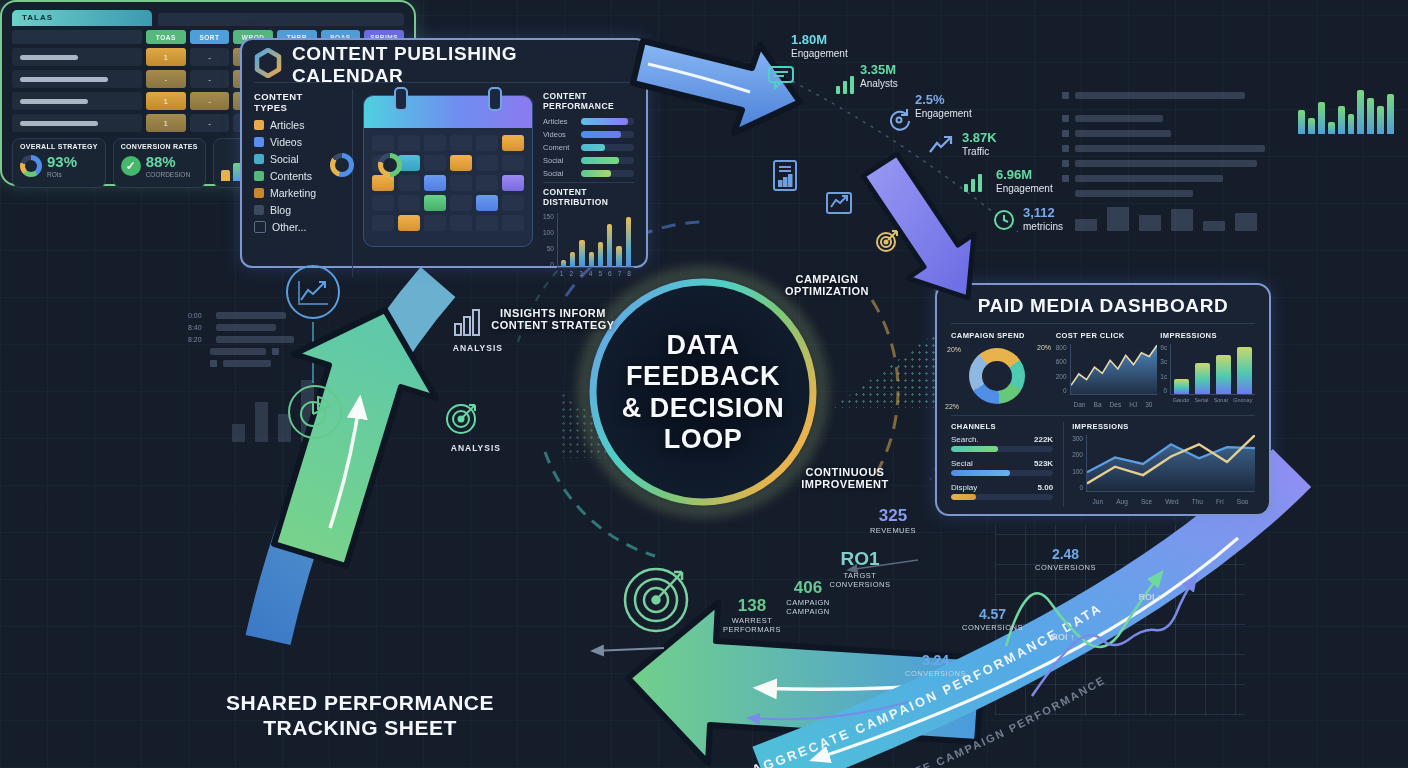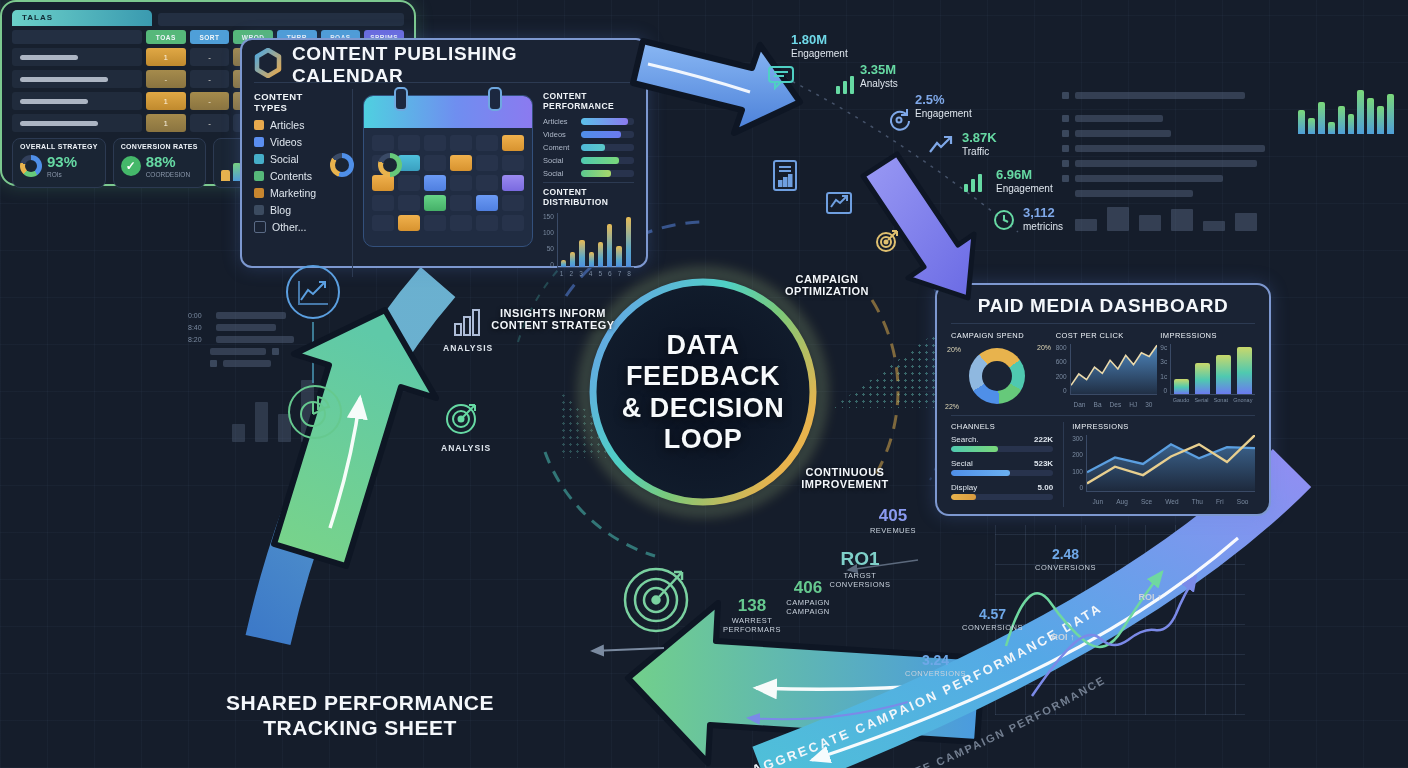--- a/index.html
+++ b/index.html
@@ -61,21 +61,21 @@
   .plotcol{flex:1;}
   .bars{display:flex;align-items:flex-end;gap:4px;height:54px;border-left:1px solid #3a4a66;border-bottom:1px solid #3a4a66;padding:0 3px;}
   .bars i{display:block;flex:1;border-radius:2px 2px 0 0;}
   .dist i{background:linear-gradient(180deg,#e8bb55,#5aa8c9 65%,#4f8fe0);}
   .xtix{display:flex;justify-content:space-around;font-size:6.5px;color:#7a8aa0;margin-top:2px;}
   
   #dash-panel{left:935px;top:283px;width:336px;height:233px;padding:8px 14px;box-sizing:border-box;border-radius:14px;}
   #dash-panel .p-title{font-size:19px;text-align:center;margin:2px 0 6px;}
   .cards{display:flex;gap:10px;margin-top:7px;}
   .card{flex:1;min-width:0;}
-  .card-h{font-size:7.5px;font-weight:normal;letter-spacing:.4px;color:#eef3f8;margin-bottom:4px;}
+  .card-h{font-size:7.5px;font-weight:bold;letter-spacing:.4px;color:#eef3f8;margin-bottom:4px;}
   .donut-wrap{position:relative;width:92px;height:66px;}
   .donut{position:absolute;left:18px;top:4px;width:56px;height:56px;border-radius:50%;
     background:conic-gradient(from -40deg,#e8b34d 0 95deg,#4fc9b0 95deg 160deg,#66c97a 160deg 215deg,#4f8fe8 215deg 278deg,#8fb8e0 278deg 360deg);}
   .donut .hole{position:absolute;inset:13px;border-radius:50%;background:#1a2334;}
   .spend-lb{position:absolute;font-size:7px;color:#e0d8b8;}
   .chart-sm{display:flex;gap:3px;}
   .imp i{background:linear-gradient(180deg,#c9d86b,#4fc9b0 55%,#6b7af0);}
   .bars.sm{height:50px;gap:6px;}
   .dash-bottom{display:flex;gap:10px;margin-top:6px;}
   .channels{width:118px;}
@@ -126,21 +126,21 @@
   .rev-wrap{display:flex;gap:12px;flex:1;justify-content:center;}
   .rev-col{text-align:center;}
   .ring{position:relative;width:24px;height:24px;border-radius:50%;margin:3px auto 0;}
   .ring .hole{position:absolute;inset:5px;border-radius:50%;background:#1a2534;}
   .ring1{background:conic-gradient(#4f8fe8 0 55%,#e8b34d 55% 85%,#3a4a66 85% 100%);}
   .ring2{background:conic-gradient(#66c97a 0 50%,#e8b34d 50% 80%,#3a4a66 80% 100%);}
   
   #center-text{left:593px;top:330px;width:220px;text-align:center;line-height:1.16;}
   #center-text span{display:block;font-size:27px;font-weight:bold;letter-spacing:.5px;color:#f7fafc;text-shadow:0 2px 8px rgba(0,0,0,.6);}
   .loop-label{position:absolute;text-align:center;font-weight:bold;font-size:11px;letter-spacing:.5px;color:#f2f6fa;text-shadow:0 1px 4px rgba(0,0,0,.7);}
-  .analysis-lb{position:absolute;font-size:8.5px;font-weight:bold;letter-spacing:1px;color:#dfe6ee;text-align:left;}
+  .analysis-lb{position:absolute;font-size:8.5px;font-weight:bold;letter-spacing:1px;color:#dfe6ee;text-align:right;}
   .arc-metric{position:absolute;line-height:1.15;}
   .amv{font-size:13px;font-weight:bold;}
   .aml{font-size:10px;color:#dfe6ee;}
   .flow{position:absolute;text-align:center;line-height:1.2;}
   .flow .v{font-weight:bold;display:block;}
   .flow .l{font-size:7.5px;letter-spacing:.5px;color:#c9d2dd;display:block;}
   .sheet-title{left:170px;top:690px;width:380px;text-align:center;font-size:21px;font-weight:bold;letter-spacing:.5px;color:#f4f7fb;line-height:1.2;}
   .icon{position:absolute;}
   
   .arc{fill:none;stroke-width:3;opacity:.5;}
@@ -873,21 +873,21 @@
   <div class="arc-metric" style="left:996px;top:168px">
       <div class="amv" style="color:#66d9a3">6.96M</div>
       <div class="aml">Engagement</div>
     </div>
   <div class="arc-metric" style="left:1023px;top:206px">
       <div class="amv" style="color:#7fa8e8">3,112</div>
       <div class="aml">metricins</div>
     </div>
 
   <div class="flow" style="left:858px;top:506px;width:70px">
-      <span class="v" style="font-size:17px;color:#8a9af0">405</span>
+      <span class="v" style="font-size:17px;color:#8a9af0">325</span>
       <span class="l">REVEMUES</span>
     </div>
   <div class="flow" style="left:820px;top:548px;width:80px">
       <span class="v" style="font-size:19px;color:#7fd0c9">RO1</span>
       <span class="l">TARGST CONVERSIONS</span>
     </div>
   <div class="flow" style="left:773px;top:578px;width:70px">
       <span class="v" style="font-size:17px;color:#66c98f">406</span>
       <span class="l">CAMPAIGN CAMPAIGN</span>
     </div>

